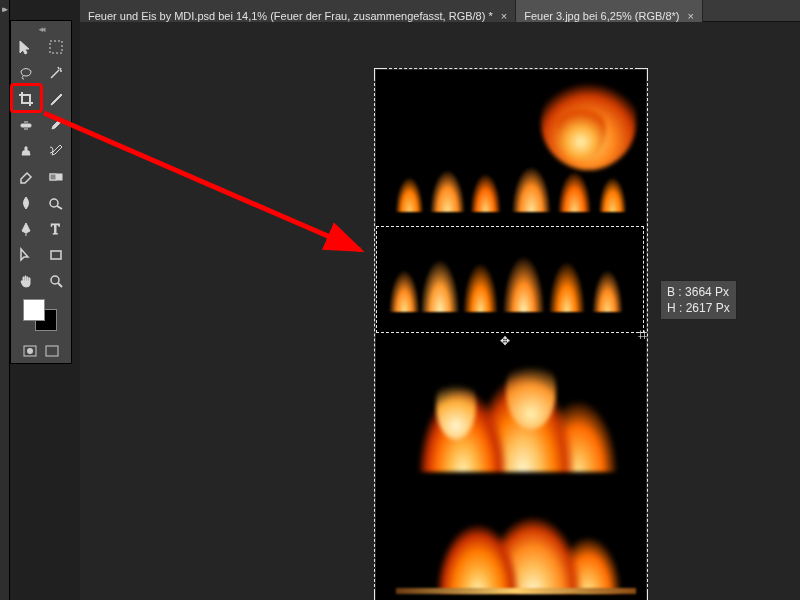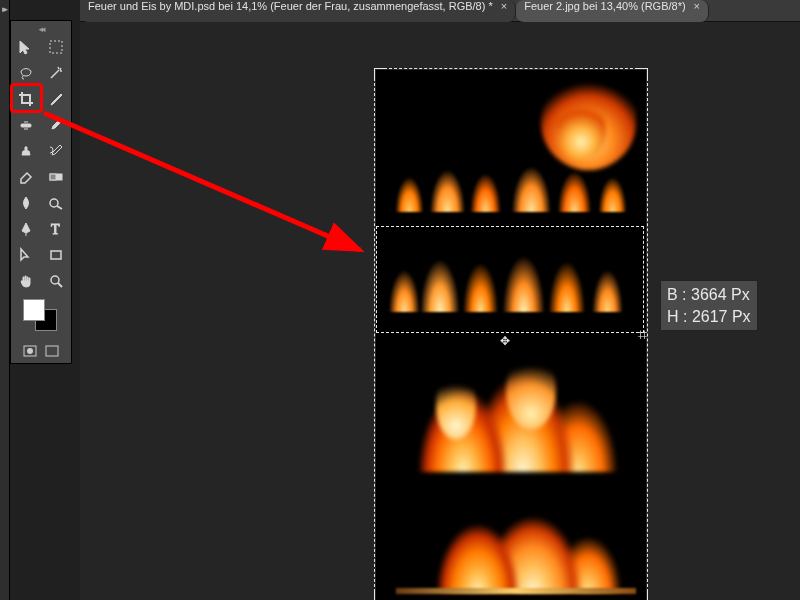--- a/index.html
+++ b/index.html
@@ -18,29 +18,28 @@
     left: 80px; top: 0;
     height: 22px;
     display: flex;
     align-items: center;
     background: #3a3a3a;
     width: calc(100% - 80px);
     border-bottom: 1px solid #111;
   }
   .tab {
     display: flex;
-    align-items: flex-start;
+    align-items: flex-end;
     height: 22px;
     padding: 0 8px;
     color: #e2e2e2;
     background: #3a3a3a;
     border-right: 1px solid #222;
     font-size: 11px;
     cursor: pointer;
-    border-radius: 8px;
   }
   .tab.active {
     background: #525252;
   }
   .tab-close {
     margin-left: 8px;
     font-size: 11px;
     color: #cfcfcf;
   }
   
@@ -164,21 +163,21 @@
   .marquee {
     position: absolute;
     border: 1px dashed #e8e8e8;
   }
   
   .dim-tip {
     position: absolute;
     background: #4a4a4a;
     border: 1px solid #222;
     padding: 3px 6px;
-    font-size: 16px;
+    font-size: 12px;
     color: #e8e8e8;
     line-height: 1.35;
     white-space: nowrap;
   }
   
   .arrow-svg {
     position: absolute;
     left: 0; top: 0;
     pointer-events: none;
   }
@@ -189,21 +188,21 @@
 <div class="leftstrip">
   <span class="chev">▸▸</span>
 </div>
 
 <div class="tabbar">
   <div class="tab">
     <span>Feuer und Eis by MDI.psd bei 14,1% (Feuer der Frau, zusammengefasst, RGB/8) *</span>
     <span class="tab-close">×</span>
   </div>
   <div class="tab active">
-    <span>Feuer 2.jpg bei 13,40% (RGB/8*)</span>
+    <span>Feuer 3.jpg bei 6,25% (RGB/8*)</span>
     <span class="tab-close">×</span>
   </div>
 </div>
 
 <div class="toolbox">
   <div class="handle">◂◂</div>
   <div class="toolgrid">
     <div class="tool">
         <svg viewBox="0 0 16 16">
           <path d="M2 2 L2 14 L5 11 L7 15 L9 14 L7 10 L11 10 Z"></path>

